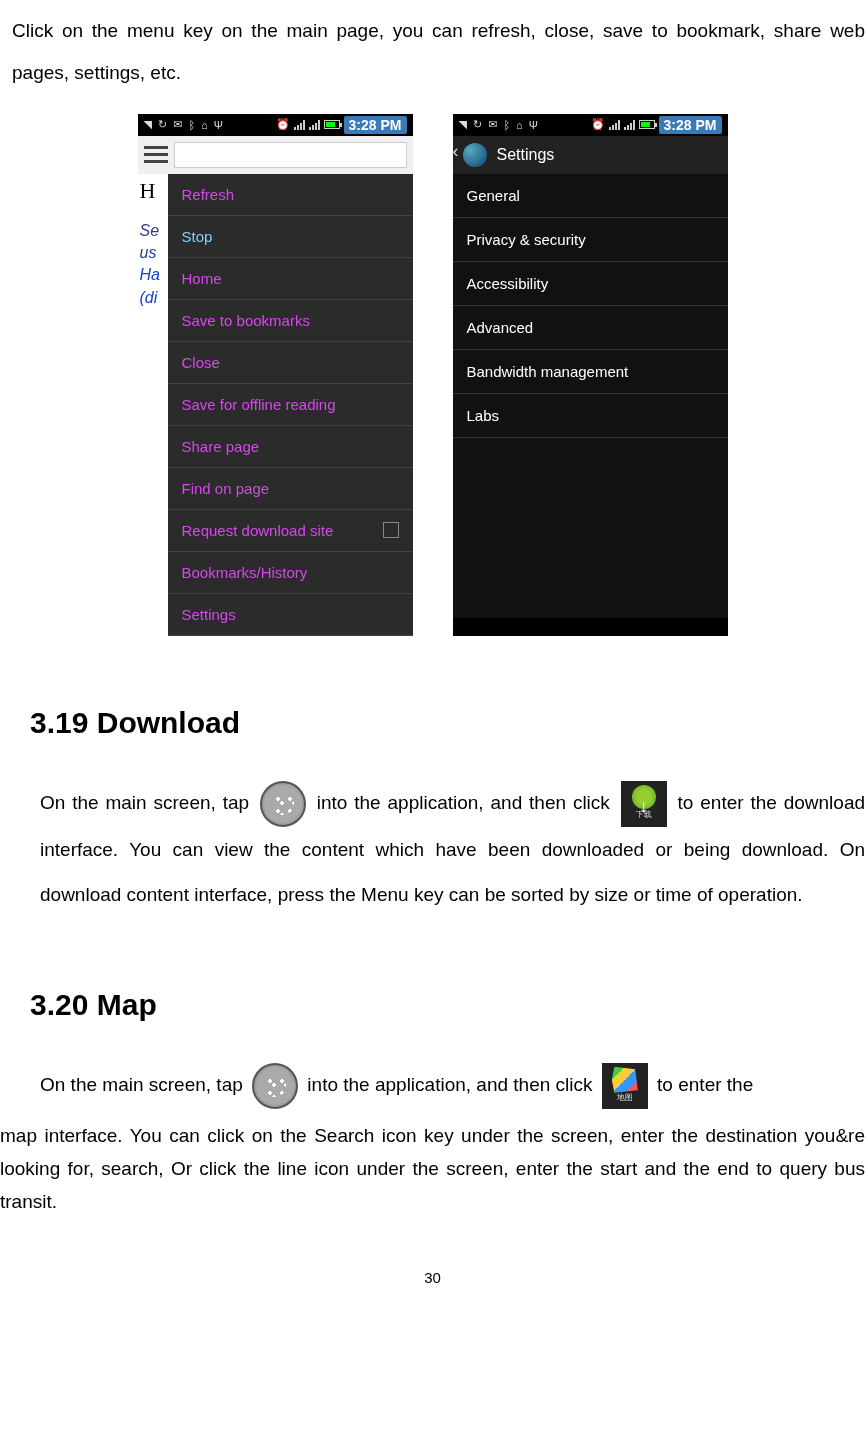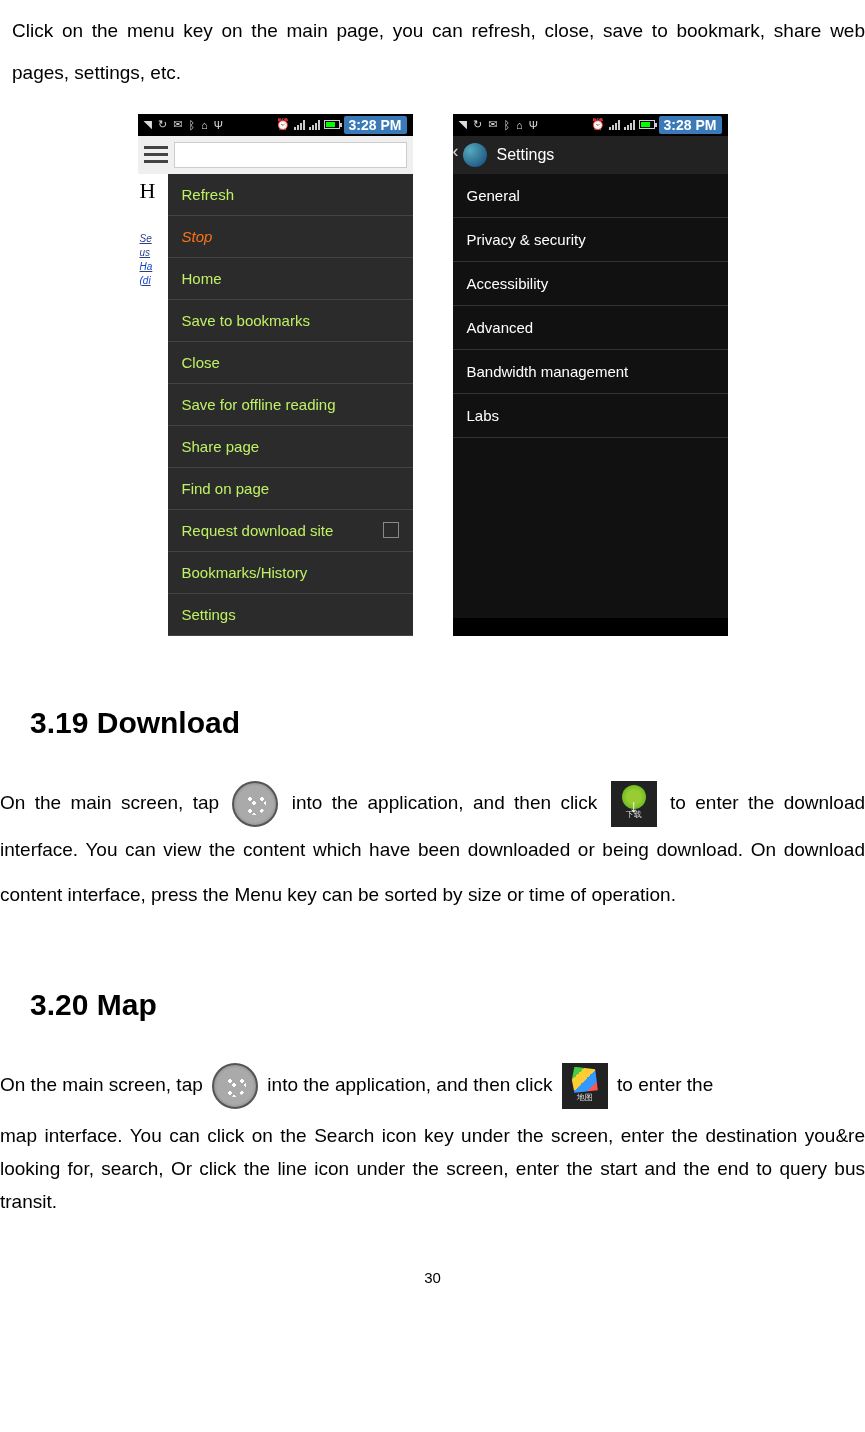--- a/index.html
+++ b/index.html
@@ -77,36 +77,36 @@
     .phone-left { display: flex; }
     .bg-left {
       width: 30px;
       background: #fff;
       color: #555;
       font-size: 10px;
       padding: 4px 2px;
       overflow: hidden;
     }
     .bg-left .big-H { font-family: serif; font-size: 22px; color: #000; }
-    .bg-left .italic { font-style: italic; color: #2a3a88; font-size: 10px; line-height: 1.4; margin-top: 28px; text-decoration: underline; }
+    .bg-left .italic { font-style: italic; color: #2a3a88; font-size: 16px; line-height: 1.4; margin-top: 16px; }
     .bg-left .blue { color: #1144cc; }
     .menu-col {
       flex: 1;
       background: #2b2b2b;
     }
     .menu-item {
       height: 42px;
       display: flex;
       align-items: center;
       padding: 0 14px;
       border-bottom: 1px solid #444;
-      color: #bef264;
+      color: #d946ef;
       font-size: 15px;
     }
-    .menu-item.disabled { color: #f97316; font-style: italic; }
+    .menu-item.disabled { color: #7dd3fc; }
     .menu-item .checkbox {
       margin-left: auto;
       width: 16px;
       height: 16px;
       border: 1px solid #888;
     }
     .settings-header {
       height: 38px;
       background: #222;
       display: flex;
@@ -147,20 +147,21 @@
     .section-heading {
       font-family: Liberation Sans, sans-serif;
       font-size: 30px;
       font-weight: bold;
       margin: 70px 0 40px 30px;
     }
     .section-body {
       font-size: 19px;
       line-height: 2.4;
       text-align: justify;
+      padding-left: 40px;
     }
     .section-body-tight {
       font-size: 19px;
       line-height: 1.75;
       text-align: justify;
       margin-top: 10px;
     }
     .inline-line {
       display: block;
     }

